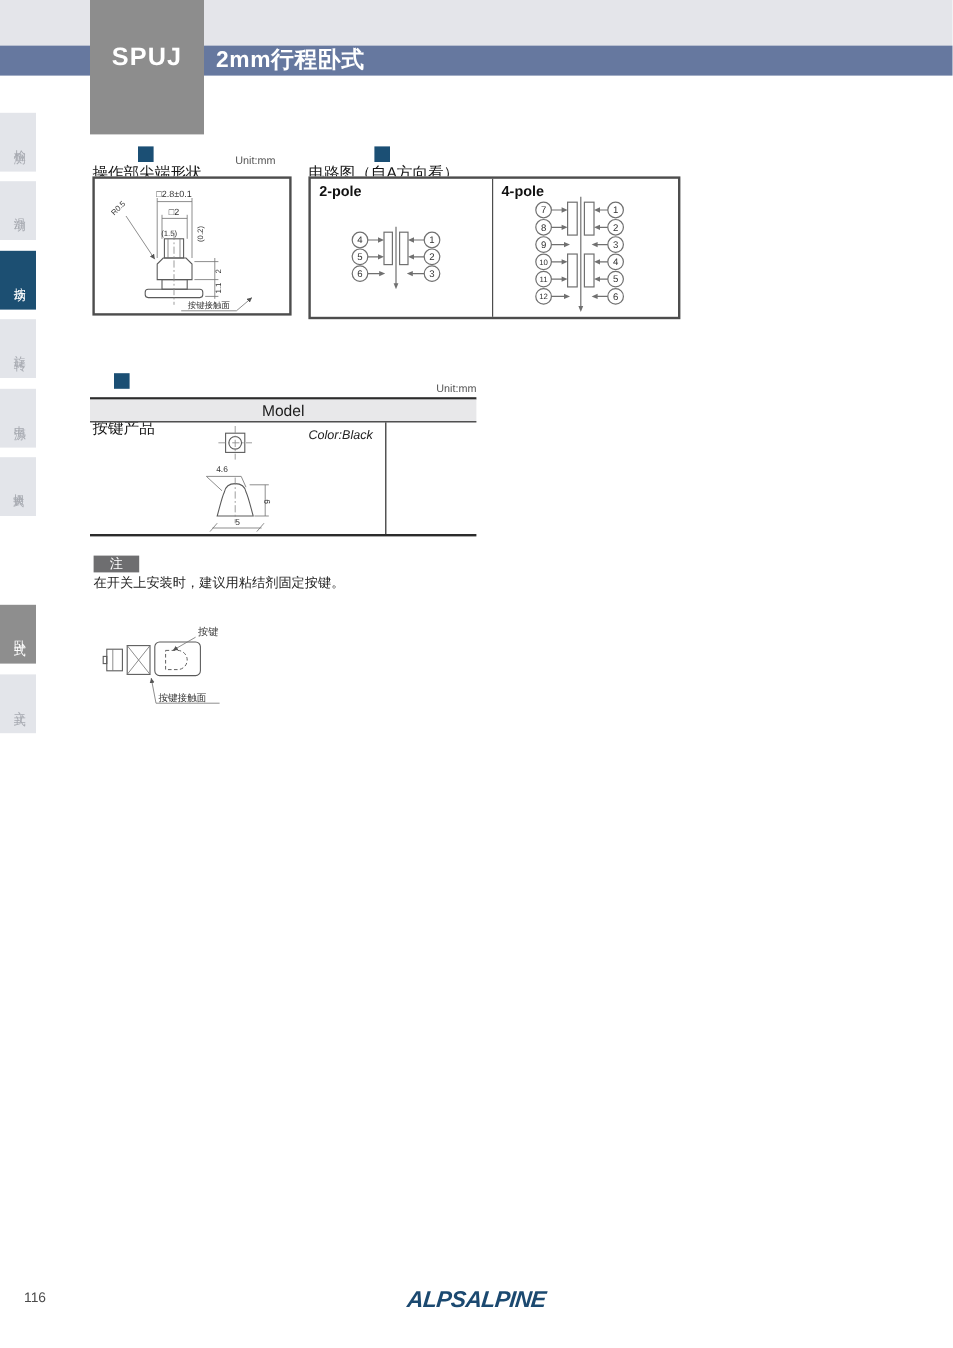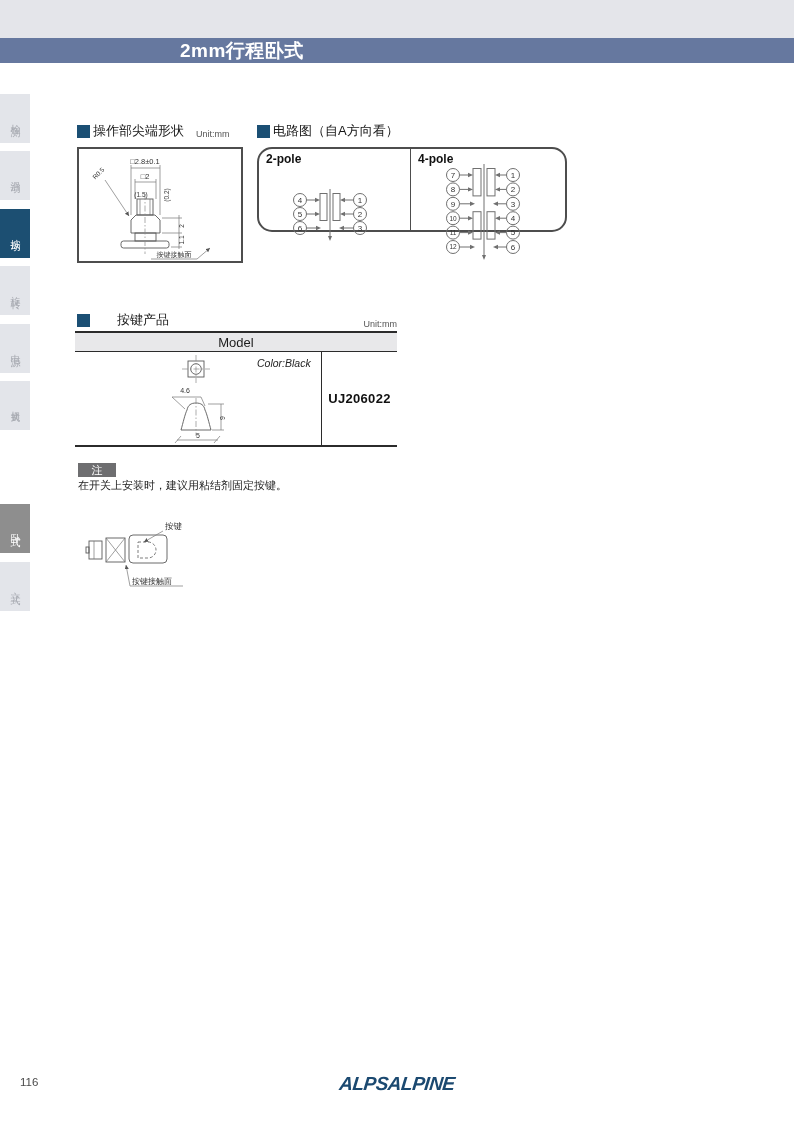--- a/index.html
+++ b/index.html
@@ -20,21 +20,21 @@
   .vtab{left:0;width:30px;height:49px;background:#E3E5EA;display:flex;align-items:center;justify-content:center;}
   .vtab span{writing-mode:vertical-rl;text-orientation:upright;letter-spacing:3px;
              font-size:10px;color:#A7AAB1;}
   .vtab.small span{font-size:9px;letter-spacing:1px;}
   .vtab.active{background:#1C4F72;}
   .vtab.active span{color:#ffffff;}
   .vtab.mount-active{background:#8E8E8E;}
   .vtab.mount-active span{color:#ffffff;}
 
   
-  .sec-title{display:flex;align-items:center;font-size:13px;color:#161616;}
+  .sec-title{display:flex;align-items:center;font-size:13px;color:#161616;flex-direction:column;}
   .sec-title .bullet{width:13px;height:13px;background:#1B4F74;margin-right:3px;flex:0 0 auto;}
   .unit{font-size:9px;color:#555;}
 
   
   .frame{border:2px solid #4D4D4D;background:#fff;box-sizing:border-box;}
   .pole-label{font-size:12px;font-weight:700;color:#111;}
   .vdivider{position:absolute;top:0;bottom:0;width:1px;background:#4D4D4D;}
 
   
   .ktable{left:75px;top:331px;width:322px;box-sizing:border-box;
@@ -66,20 +66,23 @@
   svg .dsh{stroke:#5A5A5A;stroke-width:0.8;fill:none;stroke-dasharray:3 2;}
   svg text{fill:#333;font-family:"Liberation Sans","DejaVu Sans",sans-serif;}
 </style>
 </head>
 <body>
 
 <div class="page">
 
   <div class="abs topband"></div>
   <div class="abs bluebar"></div>
+  <div class="abs series-box">
+    <div class="t">SPUJ</div>
+  </div>
   <div class="abs page-title">2mm行程卧式</div>
 
   <div class="abs vtab" style="top:94px;">
     <span>检测</span>
     </div>
   <div class="abs vtab" style="top:151px;">
     <span>滑动</span>
     </div>
   <div class="abs vtab active" style="top:209px;">
     <span>按动</span>
@@ -149,21 +152,21 @@
       <line class="lnthin" x1="72" y1="110" x2="118" y2="110"></line>
       <line class="lnthin" x1="118" y1="110" x2="131" y2="99" marker-end="url(#ah1)"></line>
     </svg>
   </div>
 
   <div class="abs sec-title" style="left:257px;top:122px;">
     <span class="bullet"></span>
     <span>电路图（自A方向看）</span>
   </div>
 
-  <div class="abs frame" style="left:257px;top:147px;width:310px;height:85px;border-radius:15px;">
+  <div class="abs frame" style="left:257px;top:147px;width:310px;height:119px;">
     <div class="vdivider" style="left:151px;"></div>
     <div class="abs pole-label" style="left:7px;top:3px;">2-pole</div>
     <div class="abs pole-label" style="left:159px;top:3px;">4-pole</div>
     <svg id="two-pole-svg" class="abs" style="left:0;top:0;" width="151" height="115" viewBox="0 0 151 115">
         <line x1="71" y1="40" x2="71" y2="88" stroke="#707070" stroke-width="1"></line>
         <polygon points="69,87 73,87 71,92" fill="#707070"></polygon>
         <rect x="61" y="44.5" width="7" height="27" fill="none" stroke="#707070" stroke-width="1"></rect>
         <rect x="74" y="44.5" width="7" height="27" fill="none" stroke="#707070" stroke-width="1"></rect>
         <circle cx="41" cy="51" r="6.5" fill="none" stroke="#707070" stroke-width="1"></circle>
         <text x="41" y="53.8" text-anchor="middle" font-size="8" fill="#444" font-family="&quot;Liberation Sans&quot;,&quot;DejaVu Sans&quot;,sans-serif">4</text>
@@ -280,23 +283,20 @@
           <line class="lnthin" x1="137" y1="78" x2="149" y2="78"></line>
           <line class="lnthin" x1="146" y1="52" x2="146" y2="78"></line>
           <text x="150" y="66" text-anchor="middle" font-size="7" transform="rotate(-90 150 66)">9</text>
 
           <line class="lnthin" x1="102" y1="88" x2="143" y2="88"></line>
           <line class="lnthin" x1="100" y1="91" x2="106" y2="84"></line>
           <line class="lnthin" x1="139" y1="91" x2="145" y2="84"></line>
           <text x="123" y="85.5" text-anchor="middle" font-size="7">5</text>
         </svg>
       </div>
-      <div class="bc2">
-        <span class="model">UJ206022</span>
-      </div>
     </div>
   </div>
 
   <div class="abs note-badge">注</div>
   <div class="abs note-text">在开关上安装时，建议用粘结剂固定按键。</div>
 
   <svg class="abs" style="left:85px;top:516px;" width="140" height="85" viewBox="0 0 140 85">
     <defs>
       <marker id="ah2" markerWidth="8" markerHeight="8" refX="6" refY="3" orient="auto">
         <path d="M0,0 L6,3 L0,6 Z" fill="#555"></path>

